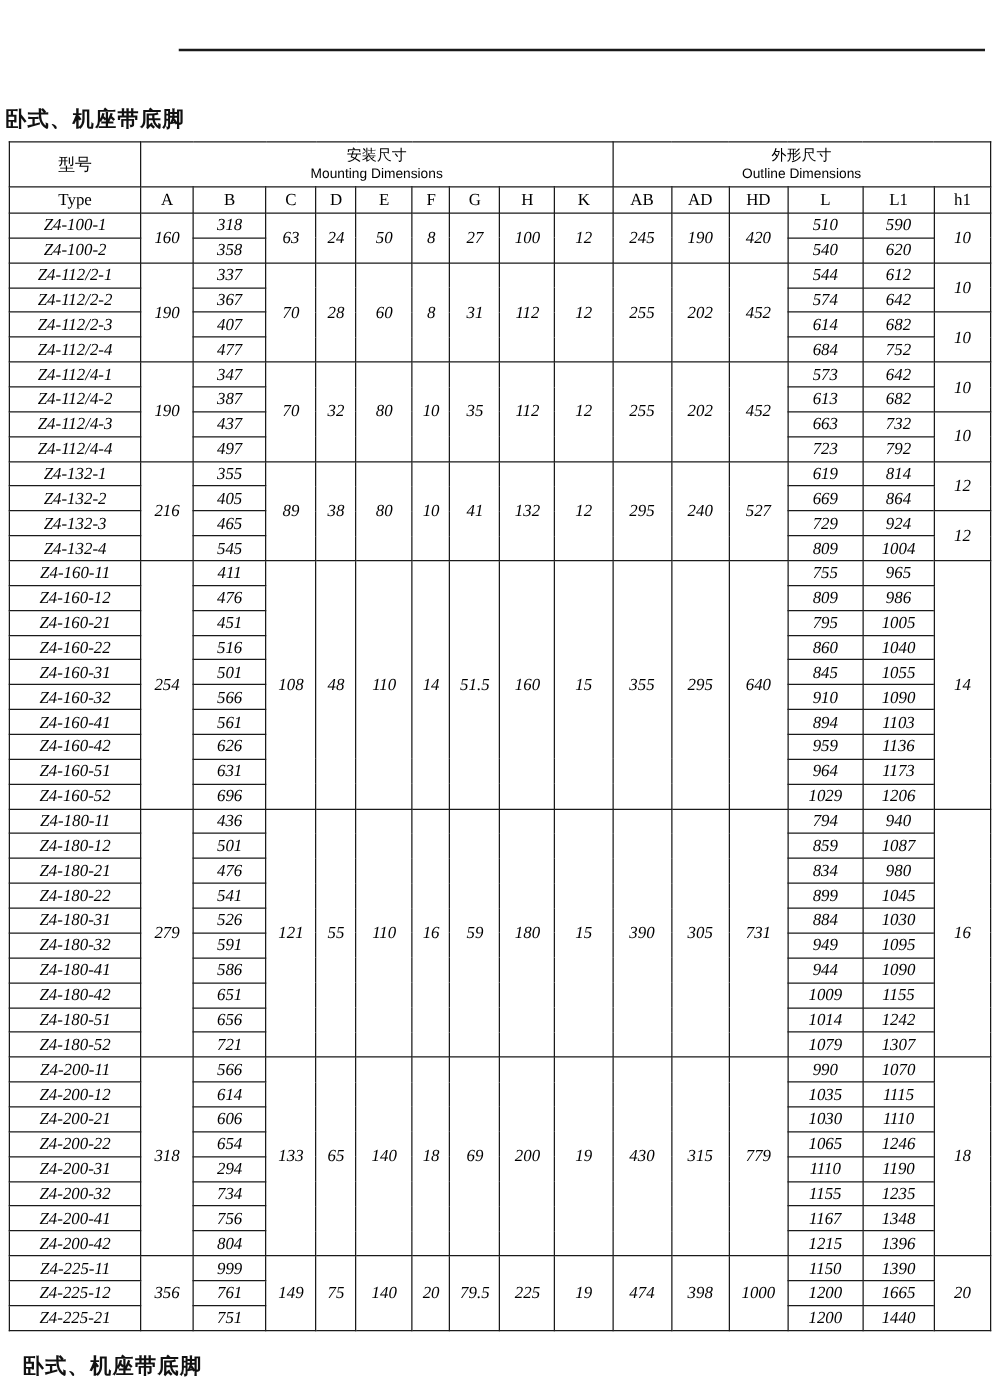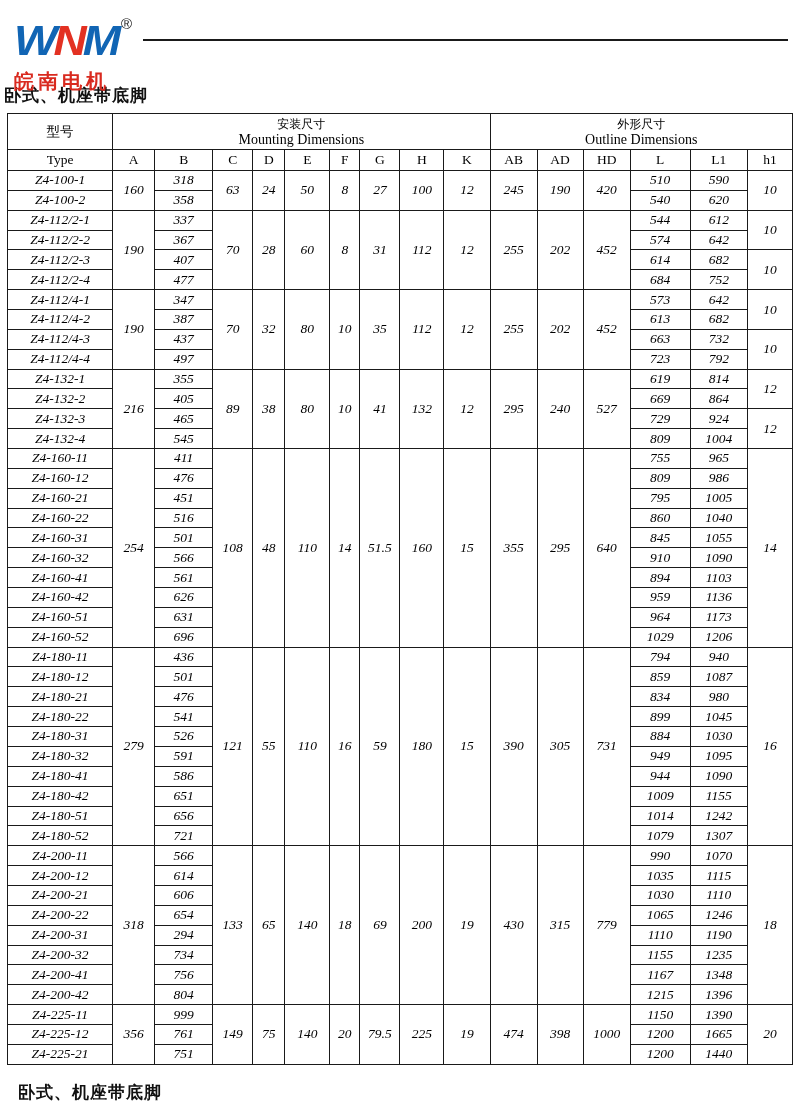--- a/index.html
+++ b/index.html
@@ -59,33 +59,29 @@
   table.spec td{
     border:1px solid #1a1a1a;
     text-align:center;vertical-align:middle;
     padding:0;font-size:13.5px;color:#000;
     overflow:hidden;white-space:nowrap;
   }
   tr.hrow1{height:36px;margin-top:24px;}
   tr.hrow2{height:21px;}
   tbody tr{height:19.87px;font-style:italic;}
   .h-cn{font-size:12px;line-height:16px;}
-  .h-en{font-family:Liberation Serif, serif;font-size:14px;line-height:15px;}
+  .h-en{font-family:Liberation Sans, sans-serif;font-size:11px;line-height:15px;}
   .h-letter{font-size:14px;}
   .c-type{font-size:13.5px;}
   .c-num{font-size:13.5px;}
 </style>
 </head>
 <body>
 
 <div class="header">
-  <div class="logo">
-    <div class="logo-mark"><span class="lw">W</span><span class="ln">N</span><span class="lm">M</span><span class="reg">®</span></div>
-    <div class="logo-sub">皖南电机</div>
-  </div>
   <div class="head-rule"></div>
 </div>
 
 <div class="page-title">卧式、机座带底脚</div>
 
 <table class="spec">
   <colgroup>
     <col style="width:105px">
       <col style="width:42px">
       <col style="width:58px">

